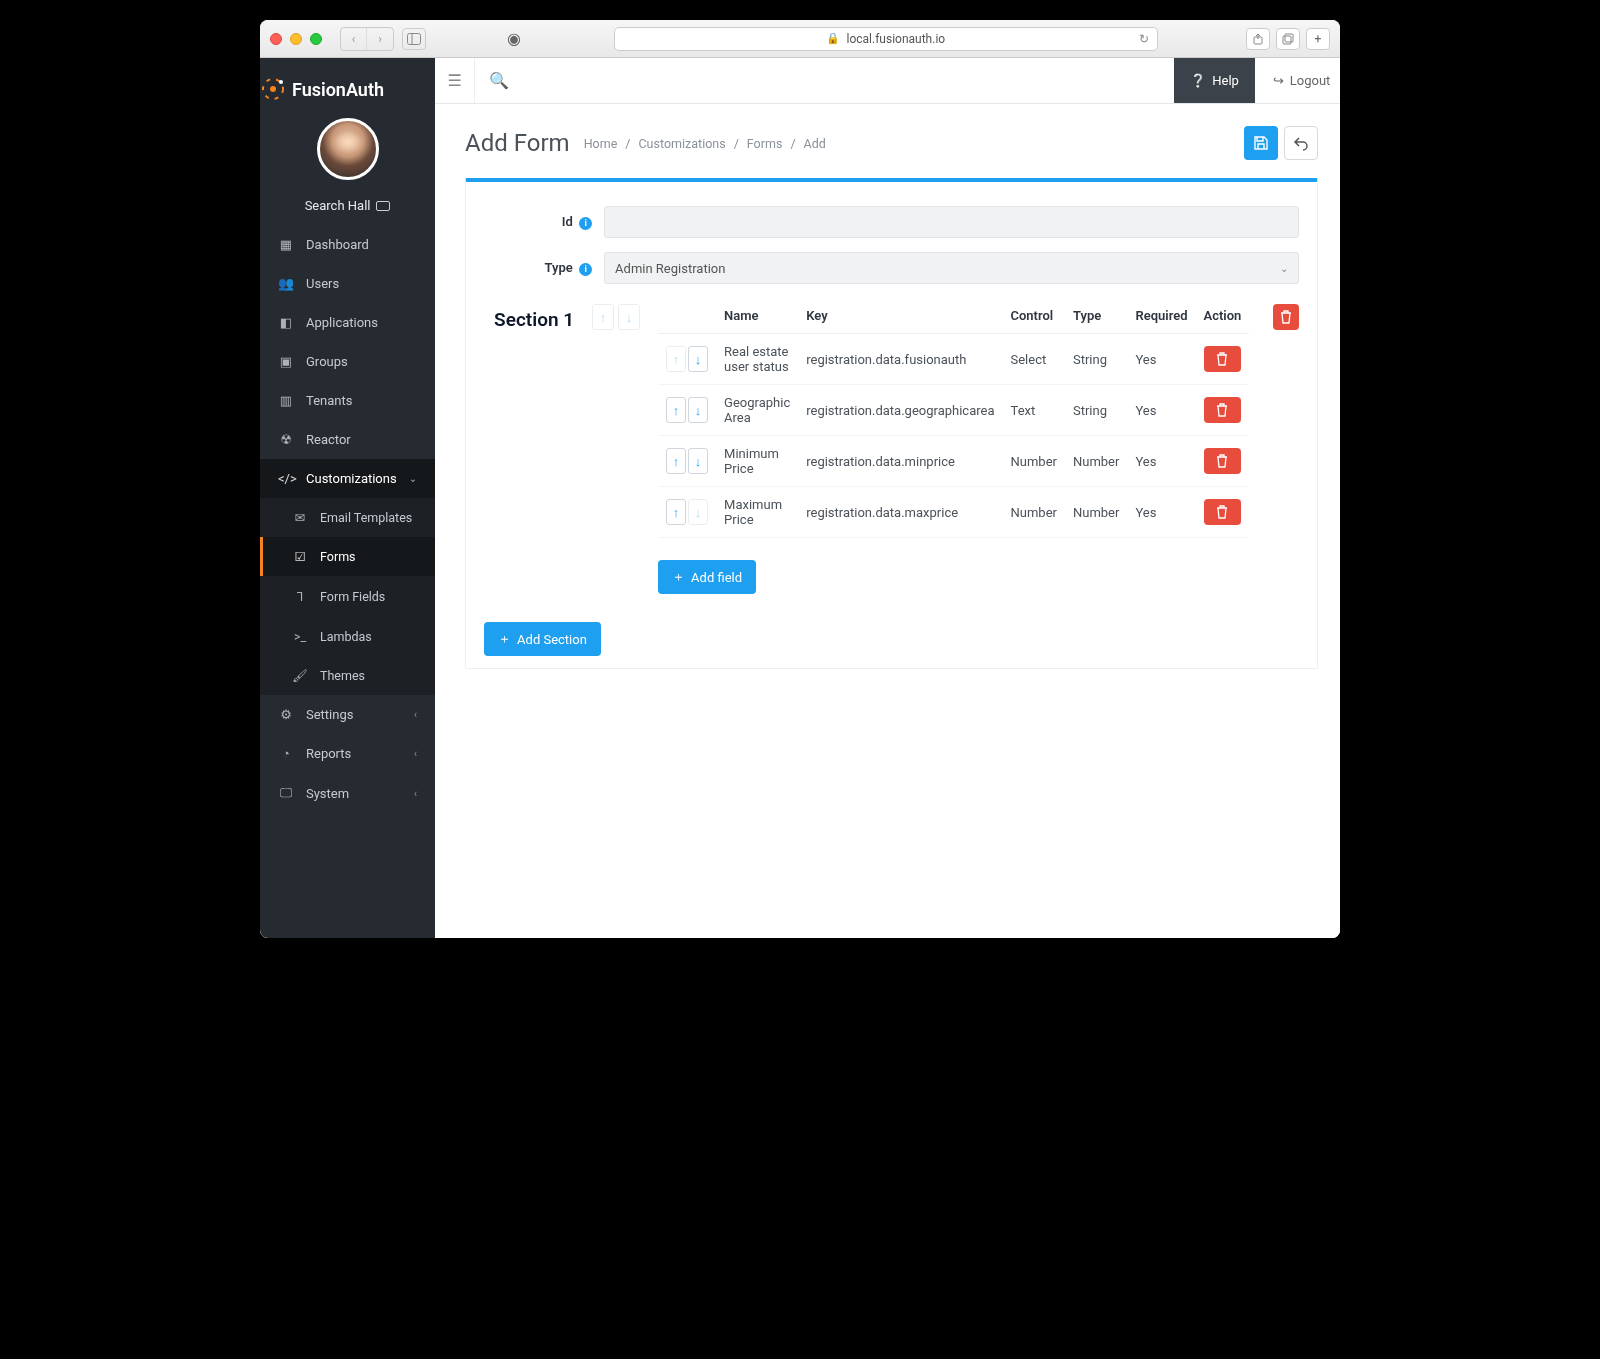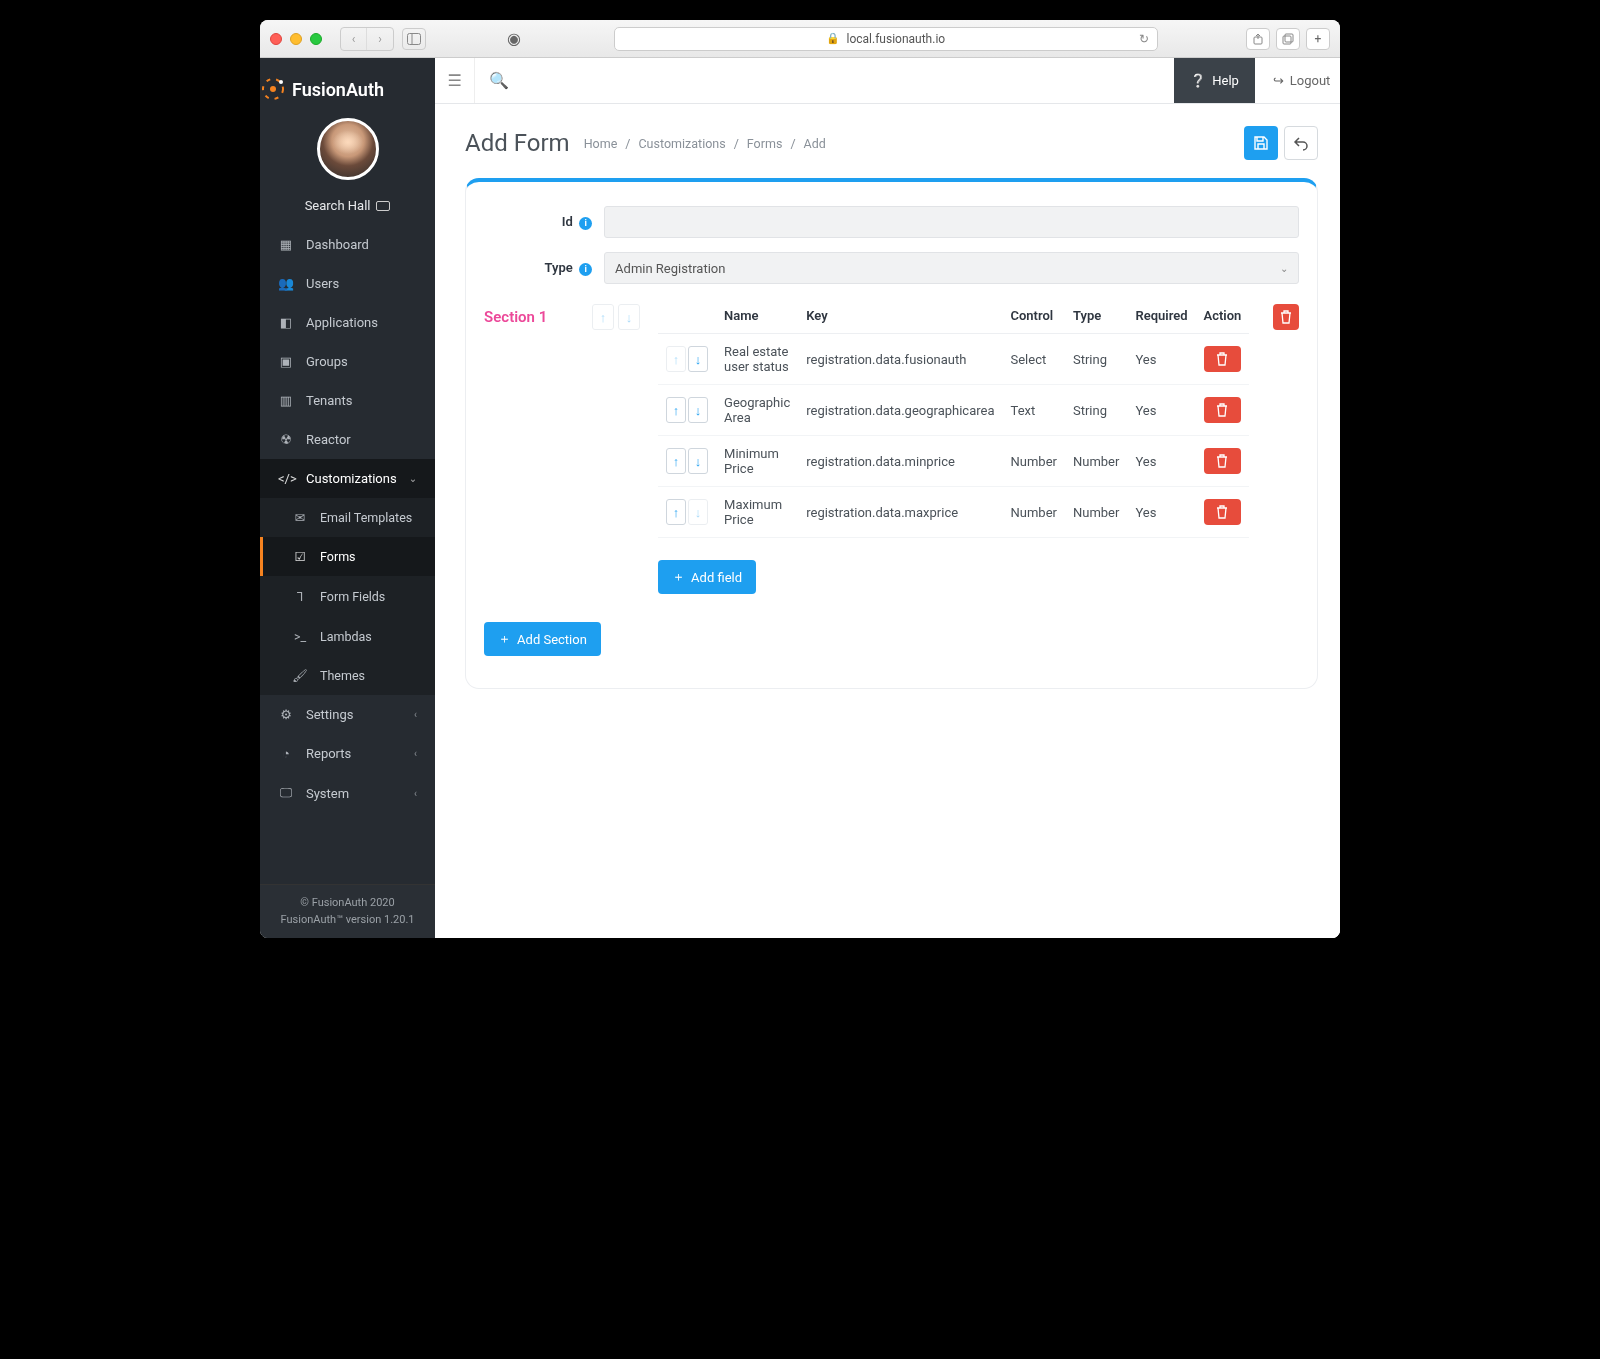--- a/index.html
+++ b/index.html
@@ -66,33 +66,33 @@
 .header-actions { margin-left:auto; display:flex; gap:6px; }
 .btn { border-radius:4px; height:34px; min-width:34px; display:flex; align-items:center; justify-content:center; cursor:pointer; font-size:13px; }
 .btn-primary { background:#1e9ff0; color:#fff; }
 .btn-outline { background:#fff; border:1px solid #d6dade; color:#555; }
 .btn-danger { background:#e74c3c; color:#fff; }
 .btn-sm { height:26px; min-width:26px; border-radius:4px; font-size:12px; }
 .btn-pad { padding: 0 14px; gap:6px; }
 
 
 .content { padding: 0 30px 30px; }
-.card { background:#fff; border:1px solid #eceef1; border-top:4px solid #1e9ff0; border-radius:14px; padding: 24px 18px 32px; }
+.card { background:#fff; border:1px solid #eceef1; border-top:4px solid #1e9ff0; border-radius:2px; padding: 24px 18px 12px; }
 .form-row { display:flex; align-items:center; margin-bottom:14px; }
 .form-row label { width:120px; text-align:right; font-size:13px; font-weight:600; color:#2f3640; padding-right:12px; }
 .info-i { display:inline-flex; width:13px; height:13px; border-radius:50%; background:#1e9ff0; color:#fff; font-size:9px; align-items:center; justify-content:center; font-weight:700; margin-left:3px; }
 .form-row input, .form-row select, .form-row .fake-select { flex:1; height:32px; background:#f1f2f3; border:1px solid #e1e3e6; border-radius:3px; padding:0 10px; font-size:13px; color:#555; }
 .fake-select { display:flex; align-items:center; justify-content:space-between; cursor:pointer; }
 .fake-select .caret { font-size:10px; color:#888; }
 .form-row input[disabled] { background:#f1f2f3; }
 
 .section-title { font-size:19px; color:#4b5259; font-weight:400; margin: 18px 0 8px; padding-bottom:6px; border-bottom:1px solid #e8eaec; }
 
 .section-row { display:flex; gap:18px; align-items:flex-start; margin-top:14px; }
-.section-label { width:90px; font-size:15px; font-weight:600; color:#ec4899; padding-top:10px; }
+.section-label { width:90px; font-size:19px; font-weight:600; color:#0f172a; padding-top:10px; text-align:right; }
 .sort-btns { display:flex; gap:4px; padding-top:6px; }
 .sort-btn { width:22px; height:26px; border:1px solid #cfd6dd; border-radius:3px; display:flex; align-items:center; justify-content:center; font-size:13px; cursor:pointer; }
 .sort-btn.up { color:#1e9ff0; }
 .sort-btn.down { color:#1e9ff0; }
 .sort-btn.disabled { opacity:0.4; cursor:default; }
 
 .fields-area { flex:1; }
 .field-table { width:100%; border-collapse:collapse; font-size:13px; color:#4b5259; }
 .field-table th { text-align:left; font-weight:600; padding: 10px 8px; border-bottom:1px solid #edeff2; color:#2f3640; font-size:13px; }
 .field-table td { padding: 10px 8px; border-bottom:1px solid #f2f4f6; vertical-align:middle; }
@@ -229,24 +229,20 @@
             <span>Reports</span>
             <span class="chev">‹</span>
           </li>
         <li>
             <span class="icon">🖵</span>
             <span>System</span>
             <span class="chev">‹</span>
           </li>
       </ul>
 
-      <div class="sidebar-footer">
-        <div>© FusionAuth 2020</div>
-        <div>FusionAuth™ version 1.20.1</div>
-      </div>
     </aside>
 
     <main class="main">
 
       <div class="topbar">
         <div class="collapse">☰</div>
         <div class="search">
           <span>🔍</span>
         </div>
         <div class="help">

